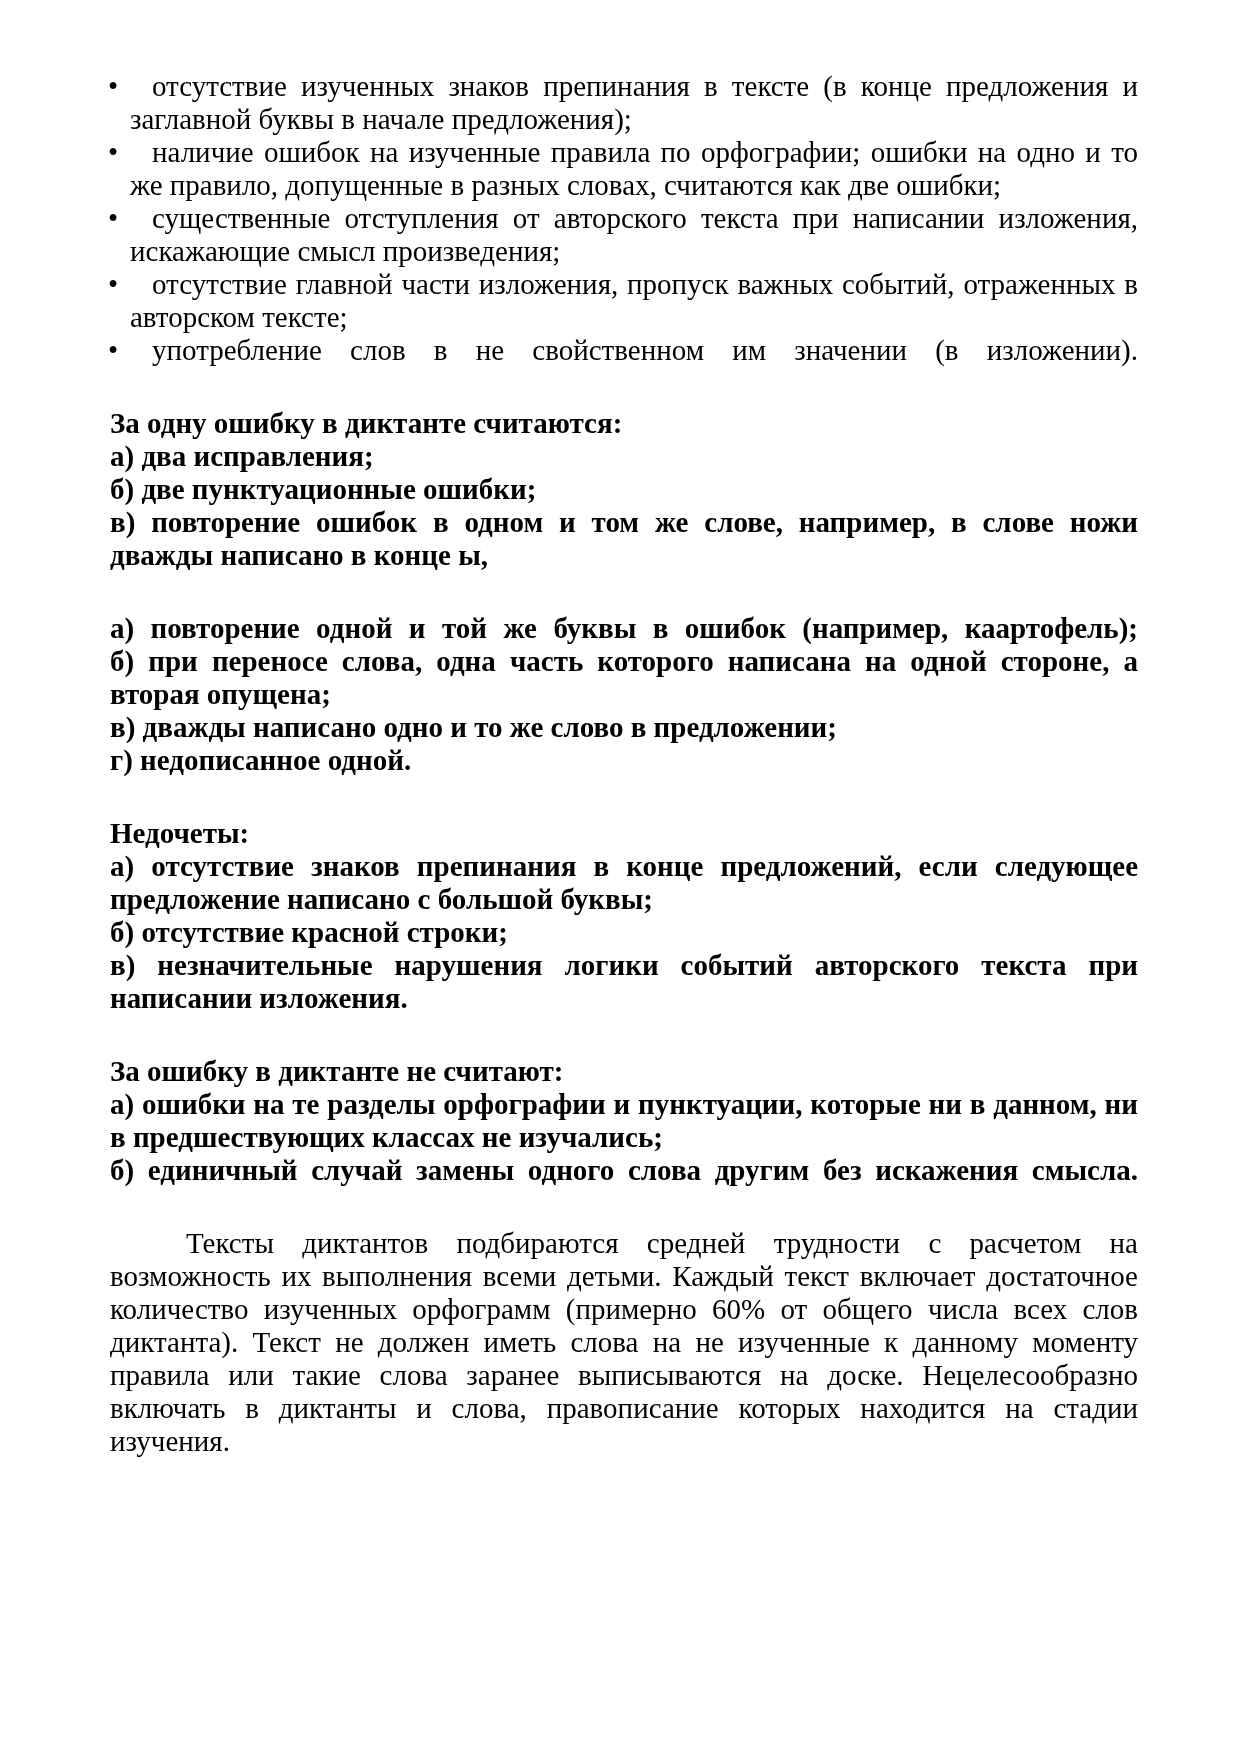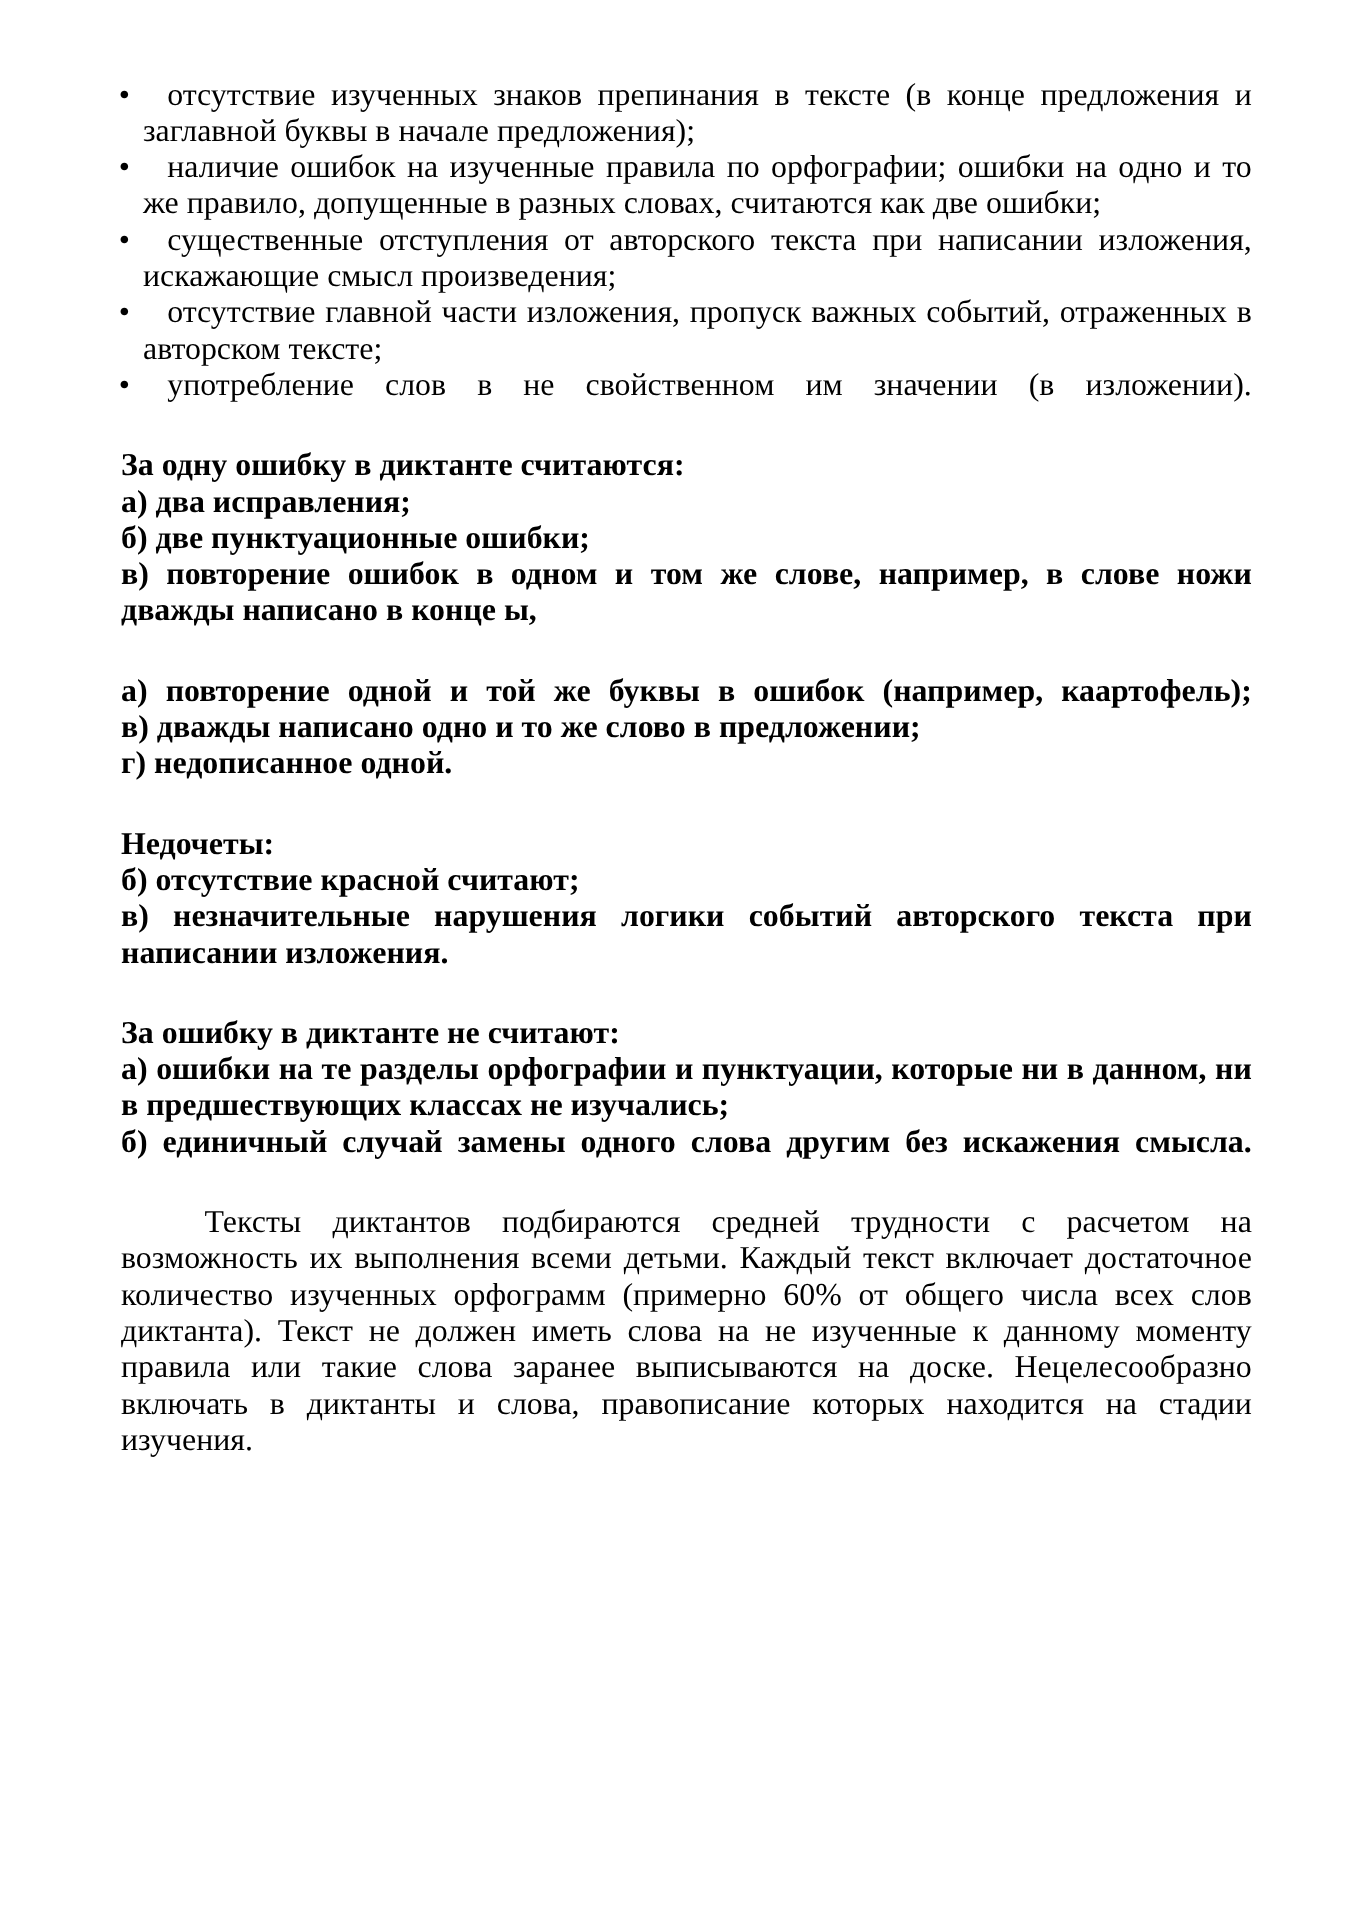--- a/index.html
+++ b/index.html
@@ -91,27 +91,29 @@
 
   <div class="section">
     <p class="heading">За одну ошибку в диктанте считаются:</p>
     <p class="item">а) два исправления;</p>
     <p class="item">б) две пунктуационные ошибки;</p>
     <p class="item">в) повторение ошибок в одном и том же слове, например, в слове ножи дважды написано в конце ы,</p>
   </div>
 
   <div class="section">
     <p class="item stretch-last">а) повторение одной и той же буквы в ошибок (например, каартофель);</p>
+    <p class="item">б) при переносе слова, одна часть которого написана на одной стороне, а вторая опущена;</p>
     <p class="item">в) дважды написано одно и то же слово в предложении;</p>
     <p class="item">г) недописанное одной.</p>
   </div>
 
   <div class="section">
     <p class="heading">Недочеты:</p>
-    <p class="item">б) отсутствие красной считают;</p>
+    <p class="item">а) отсутствие знаков препинания в конце предложений, если следующее предложение написано с большой буквы;</p>
+    <p class="item">б) отсутствие красной строки;</p>
     <p class="item">в) незначительные нарушения логики событий авторского текста при написании изложения.</p>
   </div>
 
   <div class="section">
     <p class="heading">За ошибку в диктанте не считают:</p>
     <p class="item">а) ошибки на те разделы орфографии и пунктуации, которые ни в данном, ни в предшествующих классах не изучались;</p>
     <p class="item stretch-last">б) единичный случай замены одного слова другим без искажения смысла.</p>
   </div>
 
   <div class="paragraphs">

